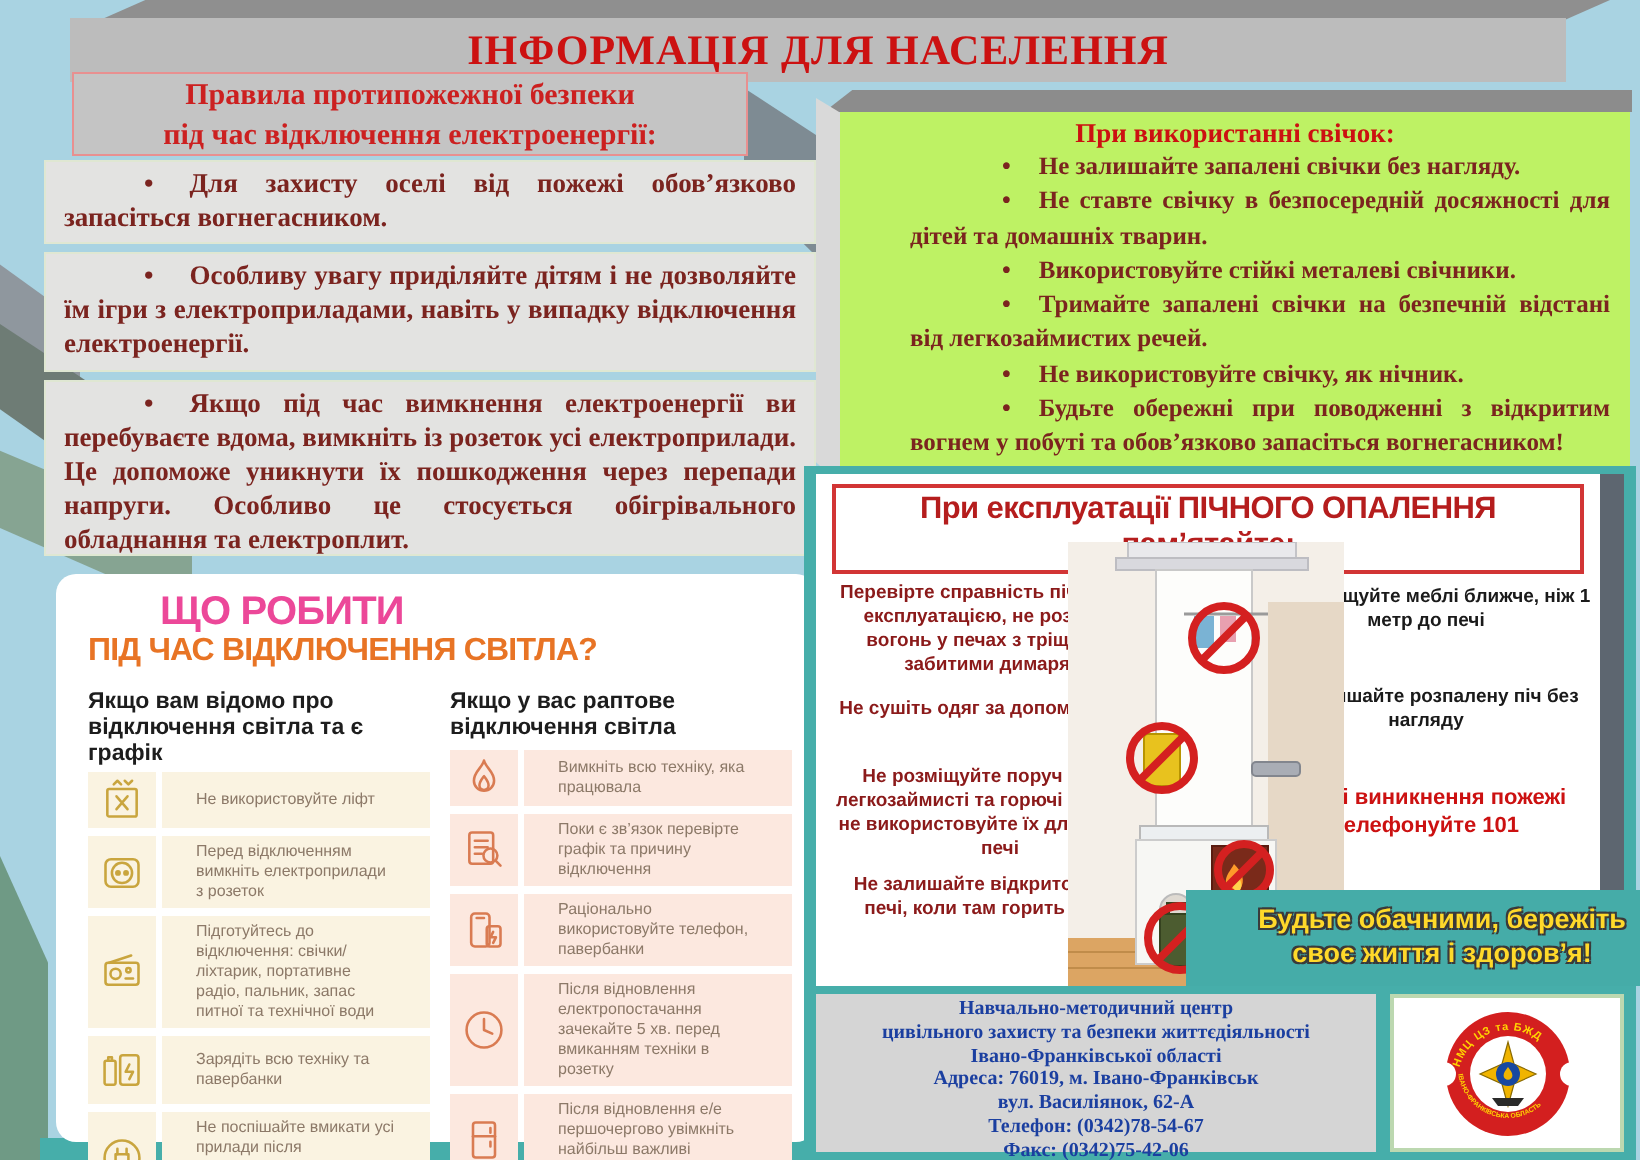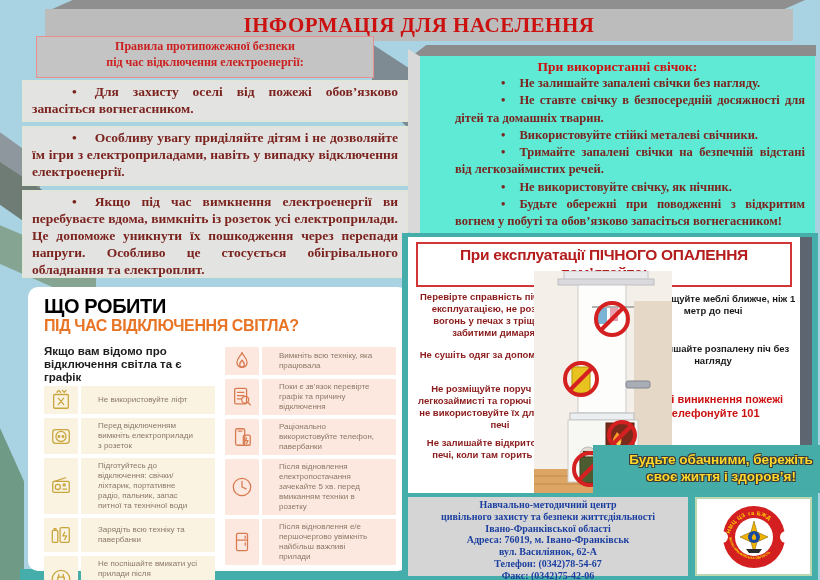--- a/index.html
+++ b/index.html
@@ -22,49 +22,49 @@
   .wedge-header { left:372px; top:44px; width:36px; height:84px; background:#7e8b93;
     clip-path:polygon(0 0, 100% 28%, 100% 100%, 0 58%); }
   .bottom-strip { left:20px; top:569px; width:390px; height:11px; background:#46aeaa; }
   .candle-bevel-top { left:412px; top:45px; width:404px; height:11px; background:#8c8c8c;
     clip-path:polygon(0 100%, 3.5% 0, 100% 0, 100% 100%); }
   .candle-bevel-left { left:408px; top:45px; width:13px; height:198px; background:#d9d9d9;
     clip-path:polygon(100% 6%, 100% 100%, 0 94%, 0 2%); }
 
   
   .banner { position:absolute; left:35px; top:9px; width:748px; height:32px; background:#bcbcbc;
-    display:flex; align-items:center; justify-content:center;margin-left:10px; }
+    display:flex; align-items:center; justify-content:center; }
   .banner-title { color:#cc1111; font-size:21px; font-weight:bold; letter-spacing:0.5px; }
 
   
   .rules-header { position:absolute; left:36px; top:36px; width:338px; height:42px;
     background:#c4c4c4; border:1px solid #e89090; text-align:center;
-    color:#cc2020; font-weight:bold; font-size:12px; line-height:1.32; padding-top:2px; }
+    color:#cc2020; font-weight:bold; font-size:15px; line-height:1.32; padding-top:2px; }
   .rule-box { position:absolute; left:22px; width:386px; background:#e3e3e1;
     border:1px solid #dfe7d2; padding:2px 9px; }
   .rb1 { top:80px;  height:42px; }
   .rb2 { top:126px; height:60px; }
   .rb3 { top:190px; height:88px; }
   .bullet-text { color:#7b241f; font-weight:bold; font-size:13.5px; line-height:1.26;
     text-align:justify; text-indent:40px; }
   .bullet-text::before { content:"\2022"; margin-right:18px; }
 
   
   .candle-box { position:absolute; left:420px; top:56px; width:395px; height:178px;
-    background:#5eead4; padding:3px 10px 0 10px; }
+    background:#bef264; padding:3px 10px 0 10px; }
   .candle-title { text-align:center; color:#cc1111; font-weight:bold; font-size:13.5px; }
   .candle-item { color:#7b241f; font-weight:bold; font-size:12.5px; line-height:1.38;
     text-align:justify; text-indent:46px;margin-left:25px; }
   .candle-item::before { content:"\2022"; margin-right:14px; }
 
   
   .infographic { position:absolute; left:28px; top:287px; width:380px; height:284px;
     background:#ffffff; border-radius:10px; font-family:"Liberation Sans", sans-serif; }
   .ig-title { position:absolute; left:16px; top:8px; line-height:1.1; letter-spacing:-0.4px; }
-  .ig-black { color:#000000; font-size:20px; font-weight:bold; }
+  .ig-black { color:#ec4899; font-size:20px; font-weight:bold;margin-left:36px; }
   .ig-orange { color:#e87425; font-size:16px; font-weight:bold; }
   .ig-sub { font-size:11.5px; font-weight:bold; color:#1d1d1d; line-height:1.12; min-height:28px; }
   .ig-cols { position:absolute; left:16px; top:58px; width:352px; display:flex; gap:10px; }
   .ig-col { width:171px; display:flex; flex-direction:column; }
   .ig-items { display:flex; flex-direction:column; gap:4px; margin-top:2px; }
   .ig-item { display:flex; gap:3px; }
   .ig-col.left  { --bg:#faf3e1; --ic:#c9a53e; }
   .ig-col.right { --bg:#fce8df; --ic:#d97b52; }
   .ig-icon { flex:0 0 34px; background:var(--bg); display:flex; align-items:center;
     justify-content:center; color:var(--ic); }
@@ -221,20 +221,21 @@
                   <path d="M9.5 7v3M14.5 7v3"></path>
                   <path d="M8.5 10h7v3a3.5 3.5 0 0 1-7 0z"></path>
                   <path d="M12 16.5V19"></path>
                 </svg>
             </div>
             <div class="ig-text">Не поспішайте вмикати усі прилади після відновлення електропостачання</div>
           </div>
         </div>
       </div>
       <div class="ig-col right">
+        <div class="ig-sub">Якщо у вас раптове відключення світла</div>
         <div class="ig-items">
           <div class="ig-item">
             <div class="ig-icon">
               <svg viewBox="0 0 24 24">
                   <path d="M12 2.5c-1 4-5.5 6-5.5 11a5.5 5.5 0 0 0 11 0c0-5-4.5-7-5.5-11z"></path>
                   <path d="M12 11c-1.5 2-2.5 3-2.5 5a2.5 2.5 0 0 0 5 0c0-2-1-3-2.5-5z"></path>
                 </svg>
             </div>
             <div class="ig-text">Вимкніть всю техніку, яка працювала</div>
           </div>

